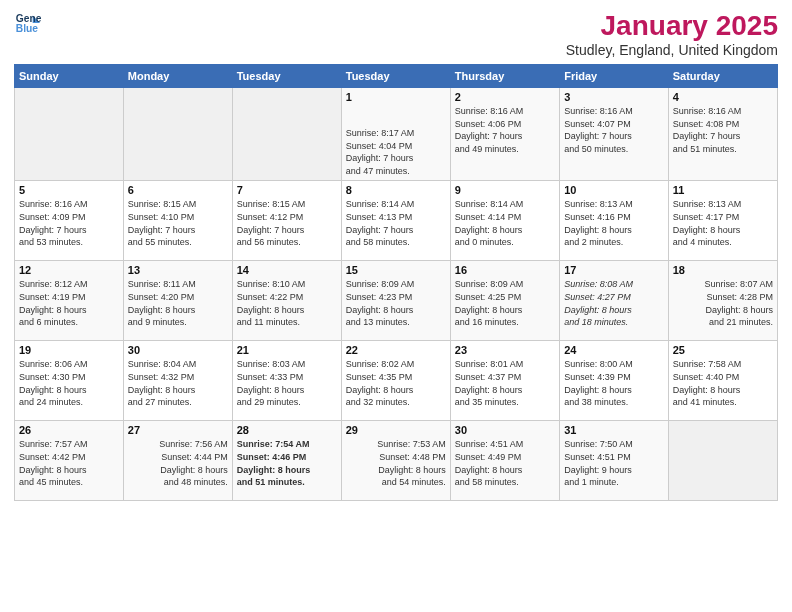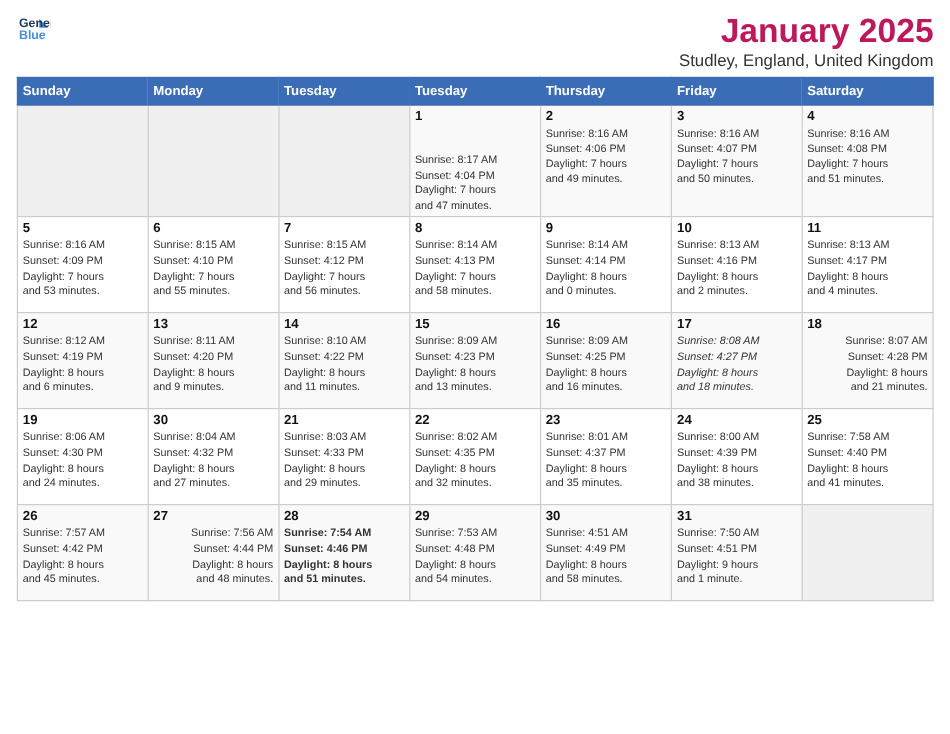--- a/index.html
+++ b/index.html
@@ -322,21 +322,21 @@
           </td>
           <td>
             <span class="day-num">28</span>
             <div class="day-detail" style="white-space: pre-line; font-weight: bold;">Sunrise: 7:54 AM
 Sunset: 4:46 PM
 Daylight: 8 hours
 and 51 minutes.</div>
           </td>
           <td>
             <span class="day-num">29</span>
-            <div class="day-detail" style="white-space: pre-line;">Sunrise: 7:53 AM
+            <div class="day-detail" style="white-space: pre-line; text-align: right;">Sunrise: 7:53 AM
 Sunset: 4:48 PM
 Daylight: 8 hours
 and 54 minutes.</div>
           </td>
           <td>
             <span class="day-num">30</span>
             <div class="day-detail" style="white-space: pre-line;">Sunrise: 4:51 AM
 Sunset: 4:49 PM
 Daylight: 8 hours
 and 58 minutes.</div>

